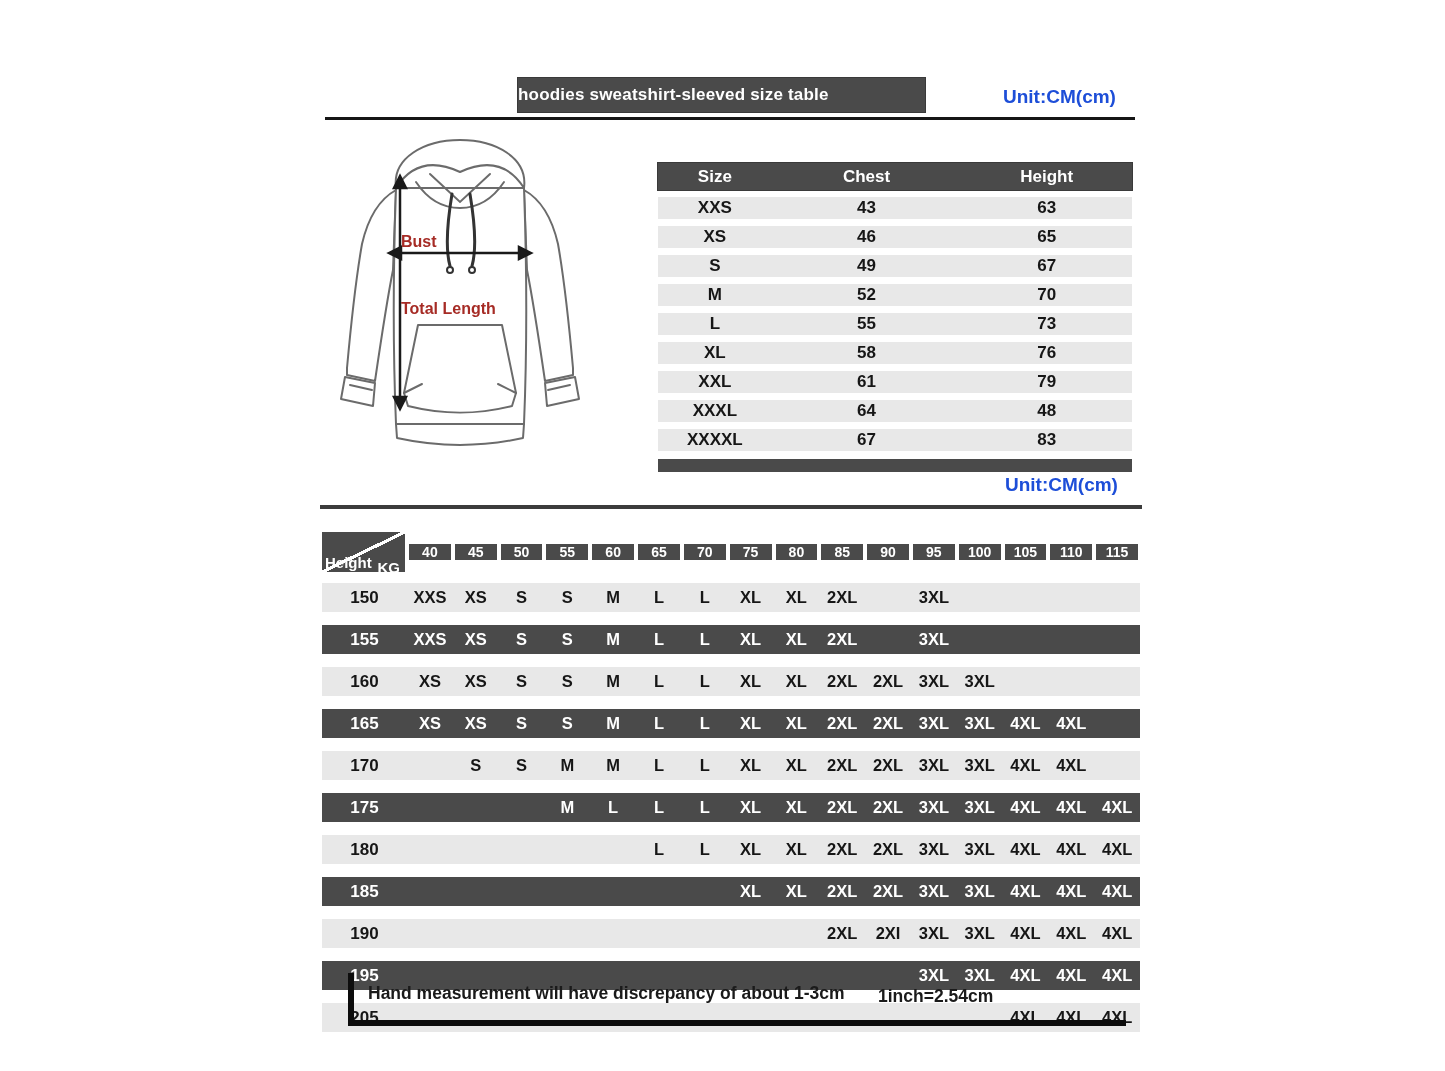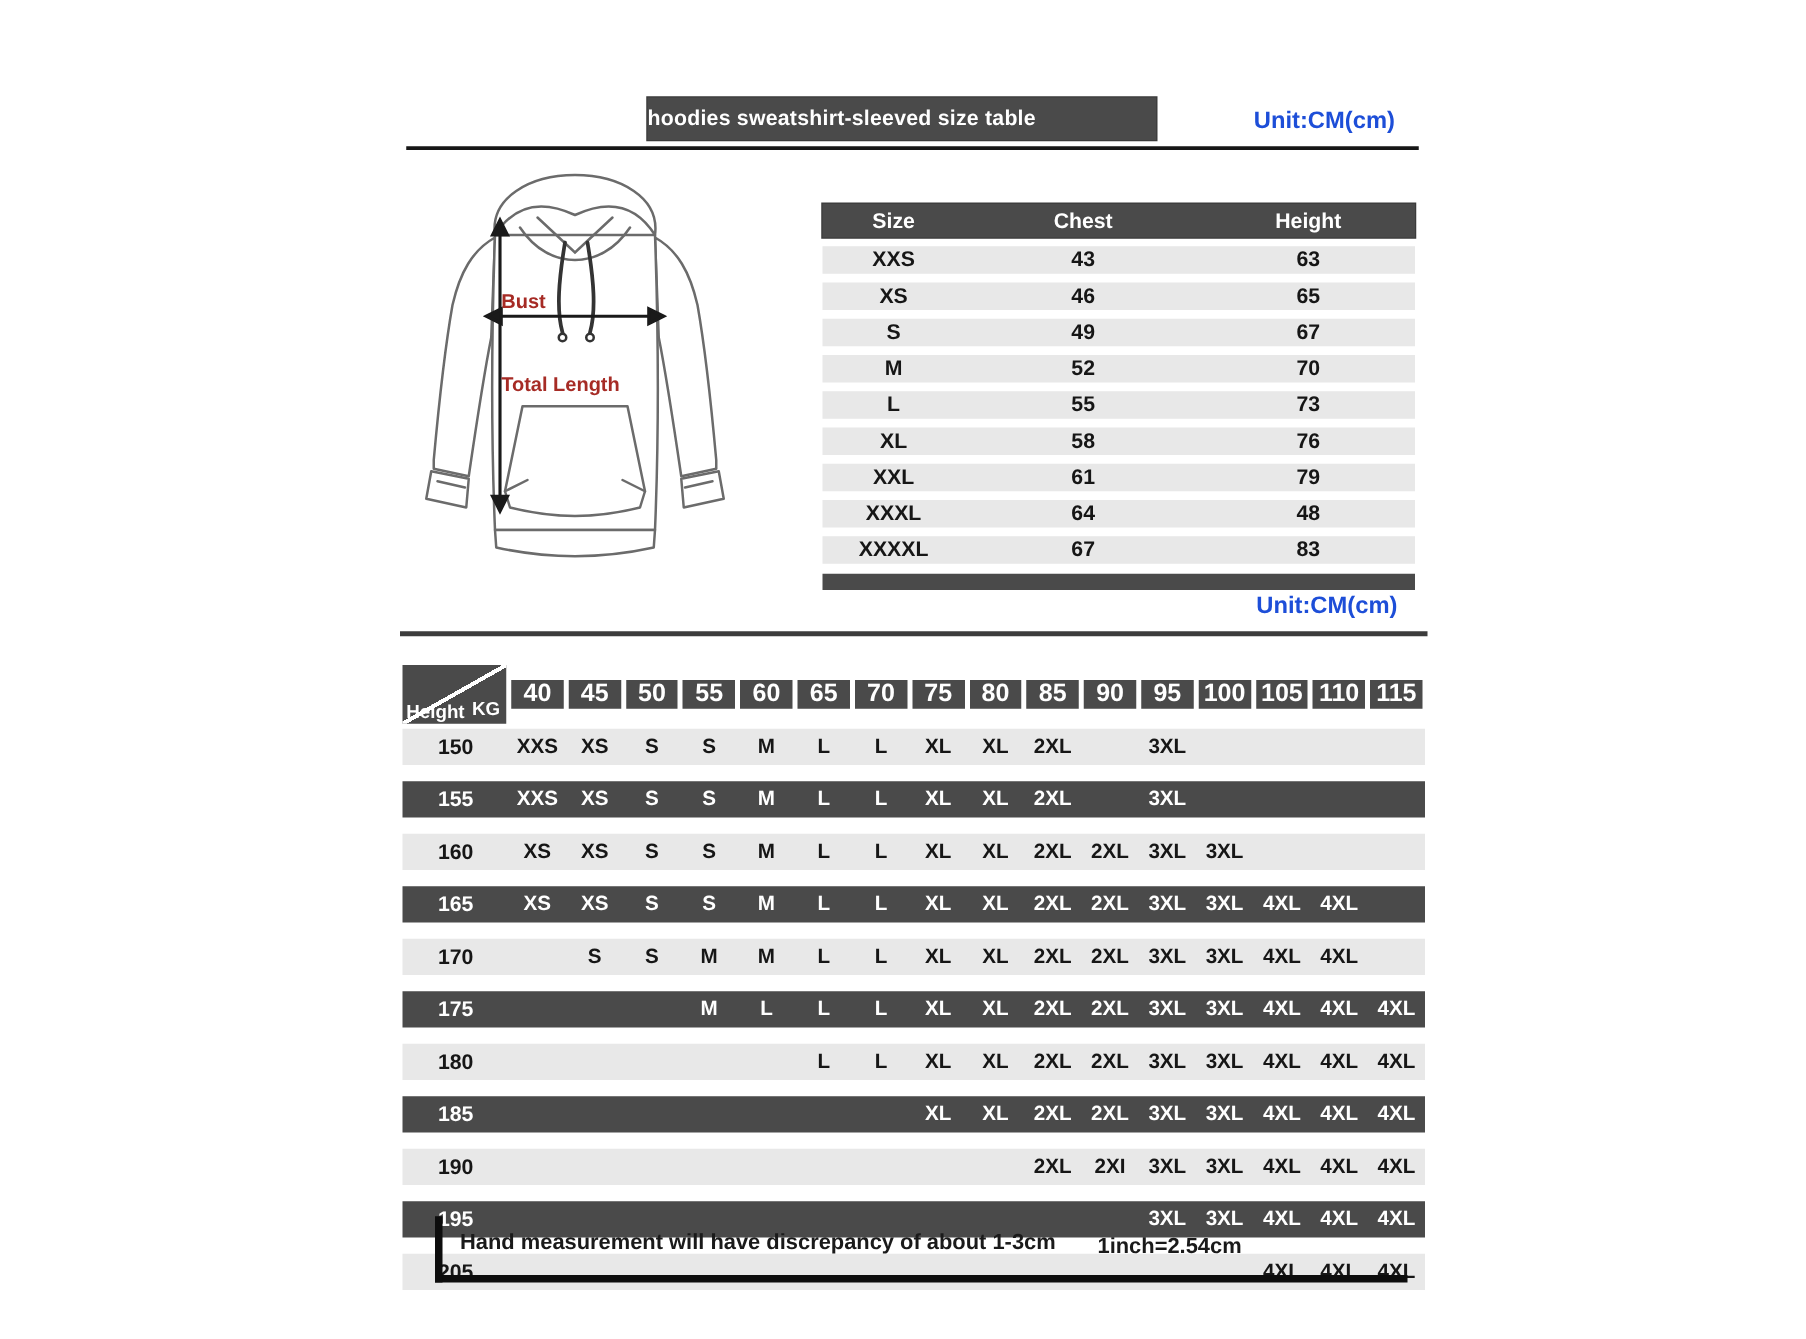--- a/index.html
+++ b/index.html
@@ -51,21 +51,21 @@
   #matrix-header{height:38px;}
   .corner{
     position:relative;background:#4a4a4a;margin-right:2px;
     background-image:linear-gradient(to bottom right,
       transparent calc(50% - 1.6px),#ffffff calc(50% - 1.6px),
       #ffffff calc(50% + 1.6px),transparent calc(50% + 1.6px));
   }
   .corner .kg{position:absolute;right:5px;top:1px;color:#fff;font-size:15px;margin-top:26px;}
   .corner .hgt{position:absolute;left:3px;bottom:1px;color:#fff;font-size:15px;}
   .wcell{
-    background:#4a4a4a;color:#fff;margin:12px 2px;font-size:20px;
+    background:#4a4a4a;color:#fff;margin:12px 2px;font-size:14px;
     display:flex;align-items:center;justify-content:center;
   }
   .mrow{height:29px;margin-top:13px;font-size:16.5px;}
   .mrow.light{background:#e8e8e8;color:#161616;}
   .mrow.dark{background:#4a4a4a;color:#ffffff;}
   .mcell{display:flex;align-items:center;justify-content:center;white-space:nowrap;}
   .hcell{font-size:17px;}
 
   
   #footer-frame{

